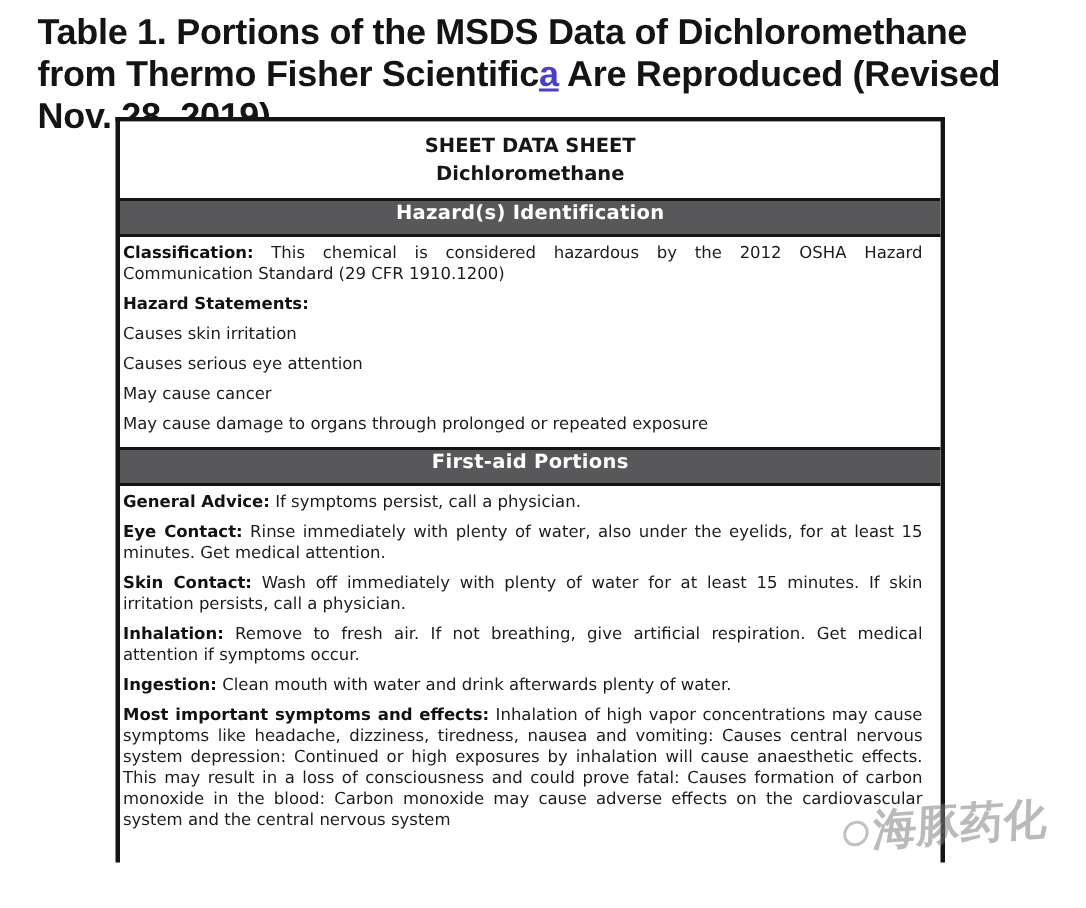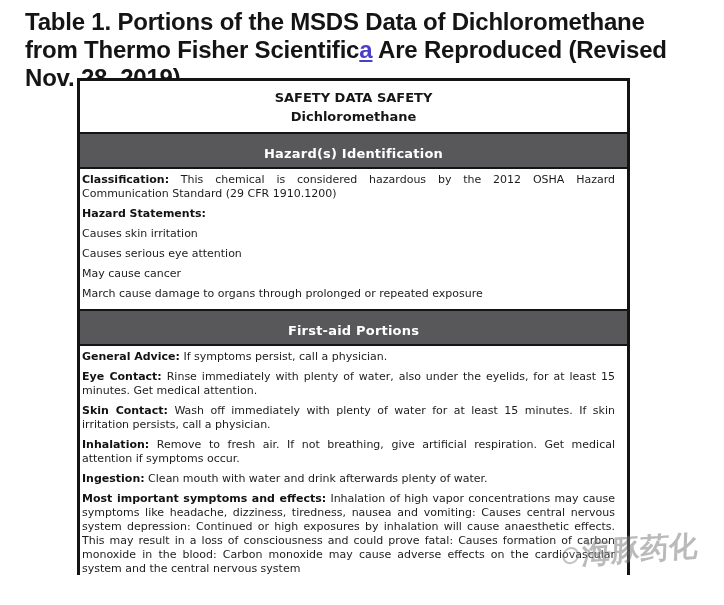--- a/index.html
+++ b/index.html
@@ -55,21 +55,21 @@
     font-weight: bold;
     color: #161616;
     line-height: 19px;
   }
   .section-bar {
     background: #58585a;
     color: #ffffff;
     font-weight: bold;
     font-size: 13px;
     text-align: center;
-    padding: 12px 0 6px;
+    padding: 1px 0 6px;
     border-bottom: 2px solid #141414;
     letter-spacing: 0.2px;
   }
   .section-bar.with-top { border-top: 2px solid #141414; }
 
   .content {
     padding: 4px 1px 2px 2px;
     background: #ffffff;
   }
   .content p {
@@ -113,33 +113,33 @@
   }
 </style>
 </head>
 <body>
 
 <div class="doc-title"><span>Table 1. Portions of the MSDS Data of Dichloromethane from Thermo Fisher Scientific</span><span class="footnote-link">a</span><span> Are Reproduced (Revised Nov. 28, 2019)</span></div>
 
 <div class="msds-table">
 
   <div class="sheet-header">
-    <div>SAFETY DATA SAFETY</div>
+    <div>SHEET DATA SHEET</div>
     <div>Dichloromethane</div>
   </div>
 
   <div class="section-bar">Hazard(s) Identification</div>
 
   <div class="content">
     <p><span class="lbl">Classification:</span><span> This chemical is considered hazardous by the 2012 OSHA Hazard Communication Standard (29 CFR 1910.1200)</span></p>
     <p class="tight"><span class="lbl">Hazard Statements:</span></p>
     <p class="tight">Causes skin irritation</p>
     <p class="tight">Causes serious eye attention</p>
     <p class="tight">May cause cancer</p>
-    <p class="tight">March cause damage to organs through prolonged or repeated exposure</p>
+    <p class="tight">May cause damage to organs through prolonged or repeated exposure</p>
   </div>
 
   <div class="section-bar with-top">First-aid Portions</div>
 
   <div class="content">
     <p><span class="lbl">General Advice:</span><span> If symptoms persist, call a physician.</span></p>
     <p><span class="lbl">Eye Contact:</span><span> Rinse immediately with plenty of water, also under the eyelids, for at least 15 minutes. Get medical attention.</span></p>
     <p><span class="lbl">Skin Contact:</span><span> Wash off immediately with plenty of water for at least 15 minutes. If skin irritation persists, call a physician.</span></p>
     <p><span class="lbl">Inhalation:</span><span> Remove to fresh air. If not breathing, give artificial respiration. Get medical attention if symptoms occur.</span></p>
     <p><span class="lbl">Ingestion:</span><span> Clean mouth with water and drink afterwards plenty of water.</span></p>

